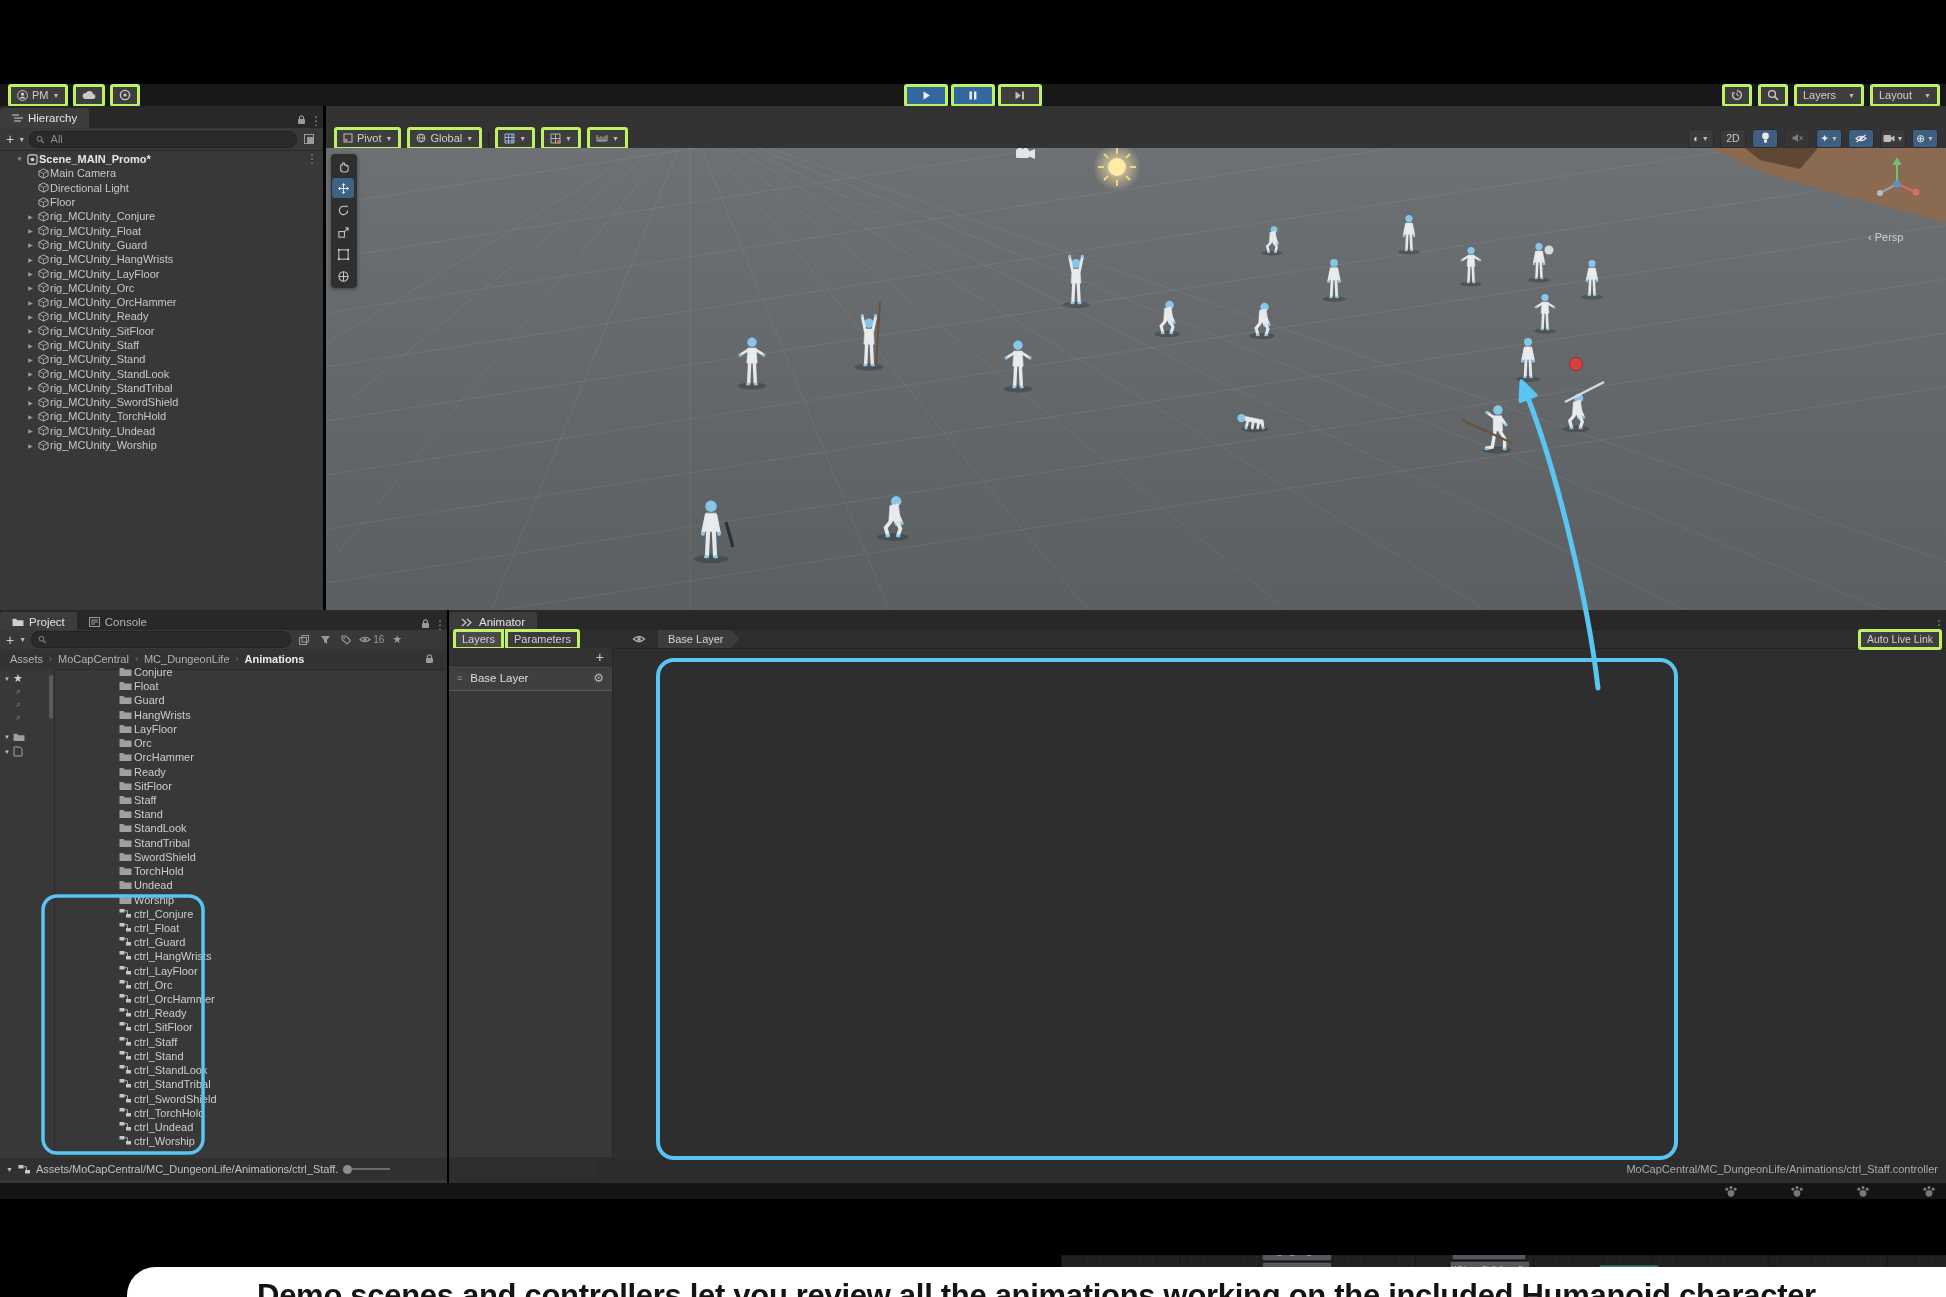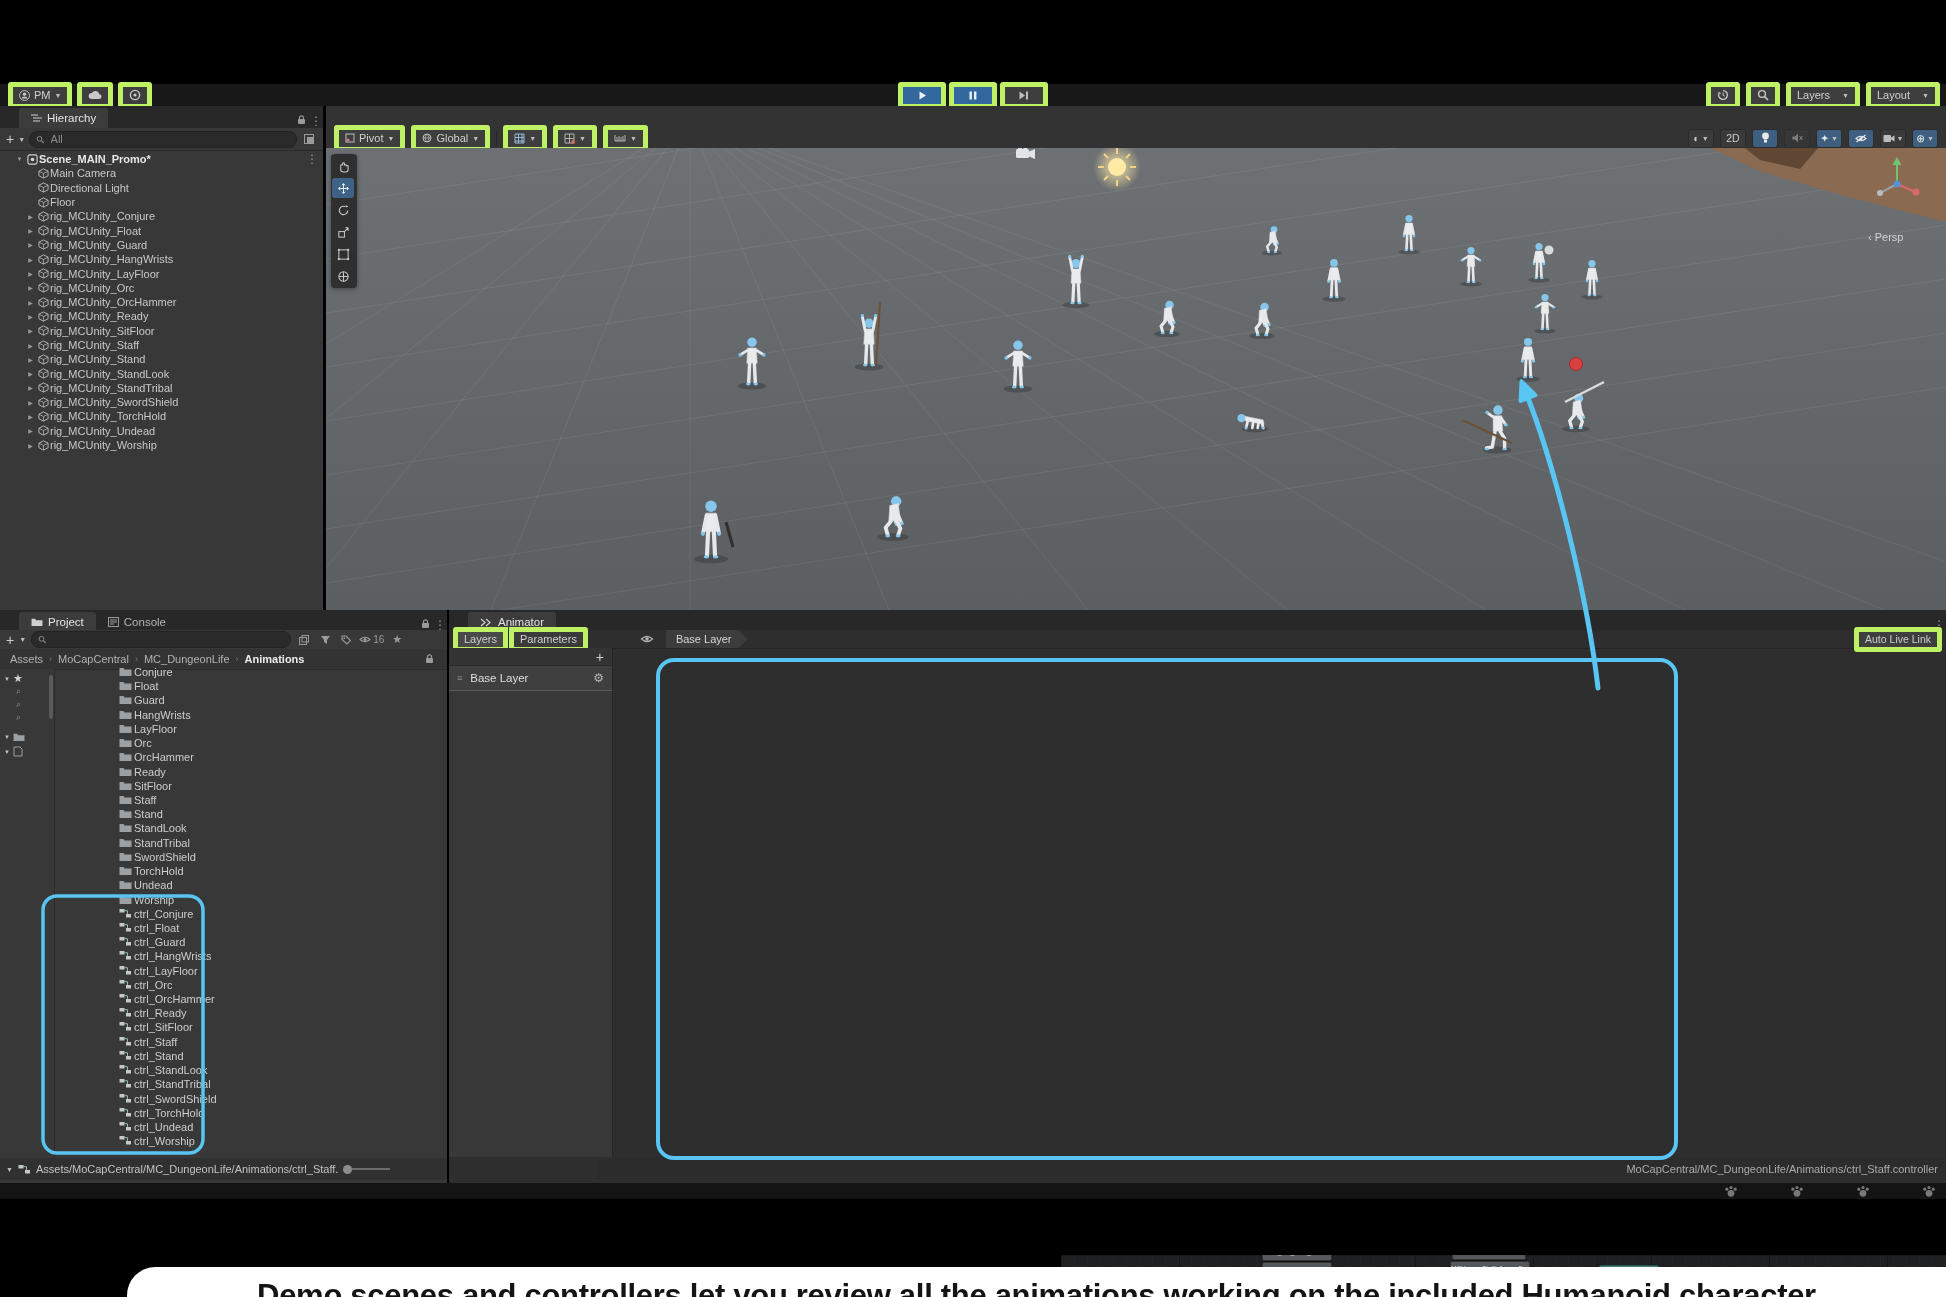--- a/index.html
+++ b/index.html
@@ -2,26 +2,26 @@
 <html><head>
 <meta charset="utf-8">
 <style>
   html,body{margin:0;padding:0;background:#000;}
   #root{position:relative;width:1946px;height:1297px;background:#000;overflow:hidden;
         font-family:"Liberation Sans",sans-serif;color:#c6c6c6;-webkit-font-smoothing:antialiased;}
   .abs{position:absolute;}
   .panel{position:absolute;background:#383838;}
   .tabbar{position:absolute;left:0;right:0;top:0;height:22px;background:#282828;display:flex;align-items:flex-end;}
   .tab{height:20px;display:flex;align-items:center;gap:5px;padding:0 12px;font-size:11.5px;color:#b4b4b4;background:#282828;}
-  .tab.active{background:#3c3c3c;color:#e4e4e4;border-radius:3px 3px 0 0;margin-left:19px;}
+  .tab.active{background:#3c3c3c;color:#e4e4e4;border-radius:3px 3px 0 0;}
   .tabbar .spacer{flex:1;}
   .miniico{display:inline-flex;align-items:center;justify-content:center;width:16px;height:16px;color:#9a9a9a;font-size:11px;}
   .kebab{color:#9a9a9a;font-size:12px;width:14px;text-align:center;}
   .toolrow{position:absolute;left:0;right:0;display:flex;align-items:center;background:#2e2e2e;}
-  .btn{display:inline-flex;align-items:center;gap:4px;background:#3e3e3e;border:5px solid #bef264;border-radius:3px;
+  .btn{display:inline-flex;align-items:center;gap:4px;background:#3e3e3e;border:3px solid #bef264;border-radius:3px;
        height:17px;padding:0 6px;font-size:11px;color:#cfcfcf;}
   .caret{font-size:7px;color:#bdbdbd;}
   .searchbox{display:flex;align-items:center;gap:4px;background:#2a2a2a;border:1px solid #232323;border-radius:8px;height:15px;padding:0 6px;flex:1;}
   .searchbox input{background:transparent;border:none;outline:none;color:#cfcfcf;font-size:11px;width:100%;font-family:"Liberation Sans",sans-serif;}
   .searchbox input::placeholder{color:#8b8b8b;}
   
   .hrow{display:flex;align-items:center;height:14.3px;font-size:11px;color:#c8c8c8;white-space:nowrap;}
   .hrow .tw{width:11px;text-align:center;font-size:7px;color:#9a9a9a;flex:none;}
   .hrow .ic{width:14px;display:inline-flex;justify-content:center;flex:none;}
   .hrow .bold{font-weight:700;color:#e6e6e6;}

